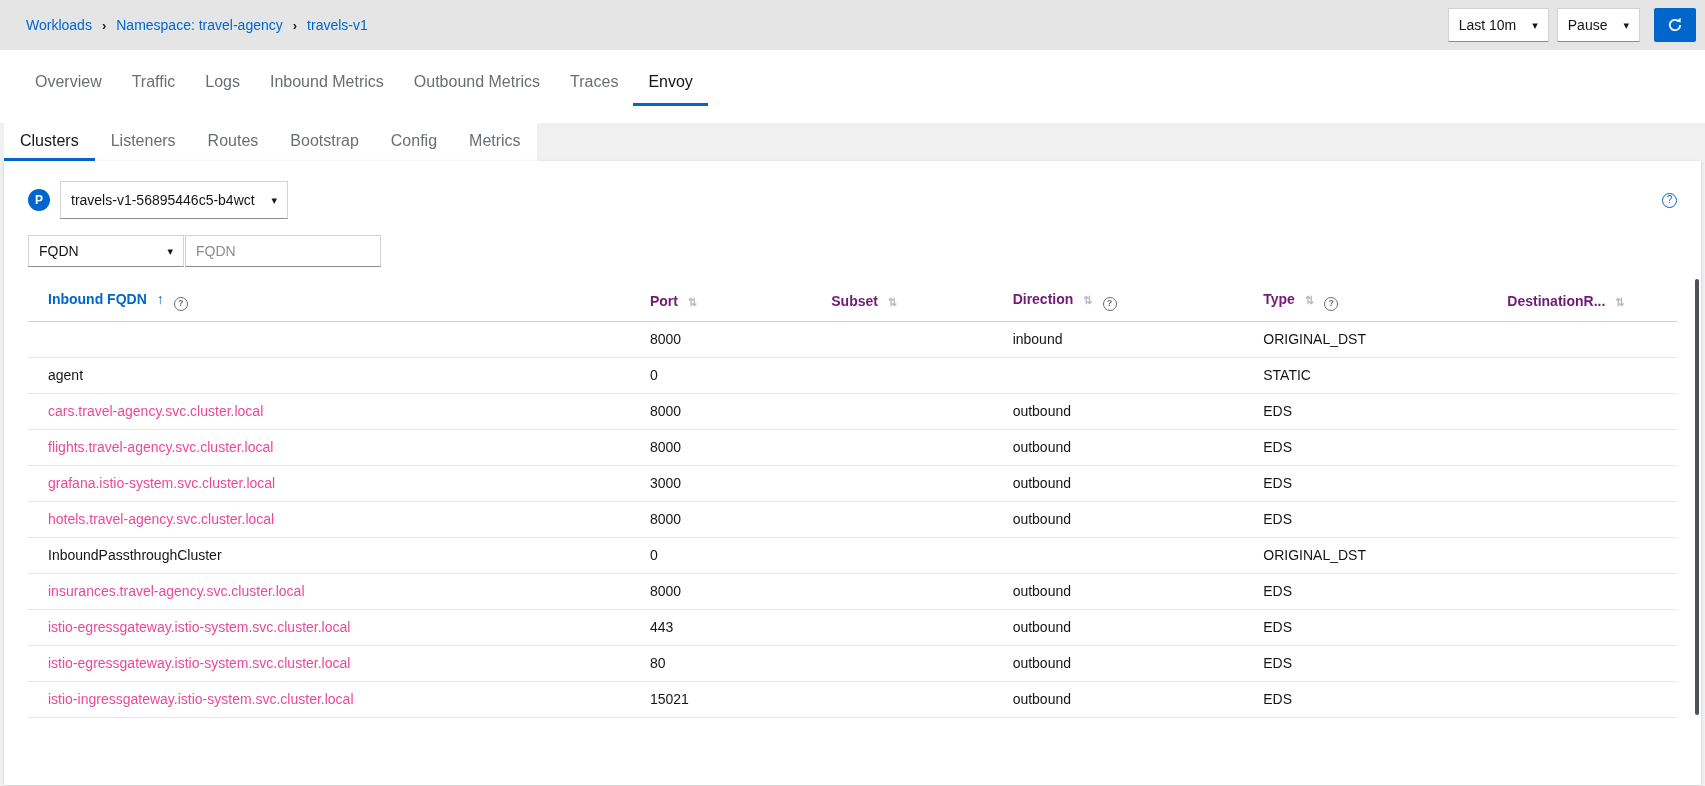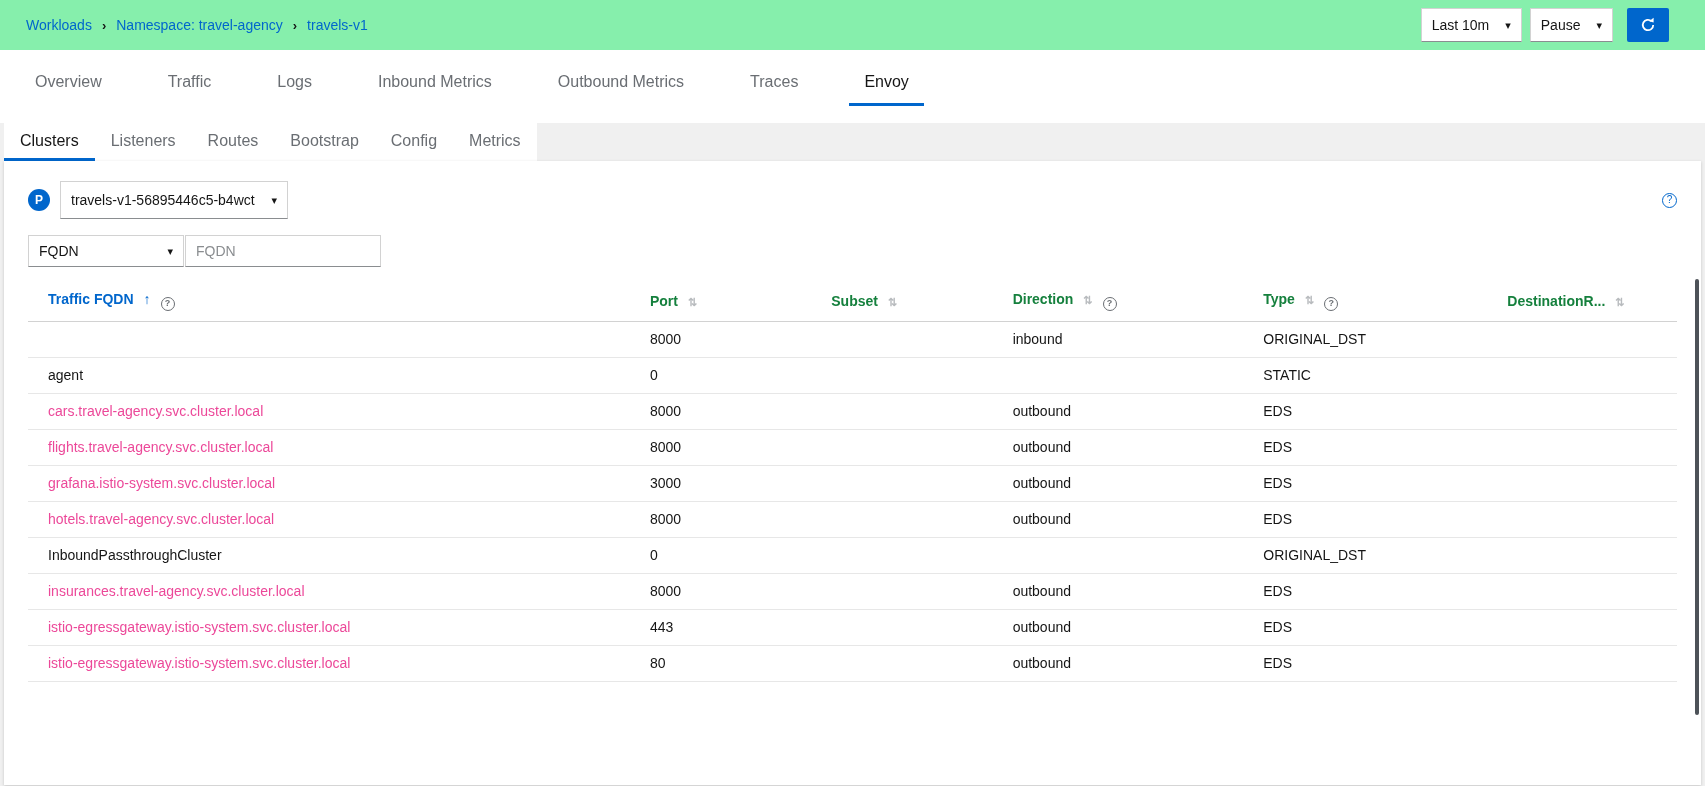--- a/index.html
+++ b/index.html
@@ -12,22 +12,22 @@
     flex-direction: column;
   }
 
   
   .topbar {
     height: 50px;
     flex: 0 0 50px;
     display: flex;
     justify-content: space-between;
     align-items: center;
-    padding: 0 36px 0 26px;
-    background: #86efac;
+    padding: 0 9px 0 26px;
+    background: #e5e5e5;
   }
   .breadcrumb { display: flex; align-items: center; font-size: 14px; }
   .bc-link { color: #0066cc; text-decoration: none; cursor: pointer; }
   .bc-sep { margin: 0 10px; font-size: 13px; font-weight: 700; color: #151515; }
 
   .top-controls { display: flex; align-items: center; gap: 8px; }
   .dropdown {
     display: inline-flex;
     align-items: center;
     justify-content: space-between;
@@ -44,21 +44,21 @@
   .caret { font-size: 11px; color: #151515; line-height: 1; }
   .refresh-btn {
     width: 42px; height: 34px;
     background: #0066cc;
     border: none; border-radius: 2px;
     display: flex; align-items: center; justify-content: center;
     cursor: pointer; margin-left: 6px;
   }
 
   
-  .tabs-row { display: flex; padding-left: 20px; margin-top: 14px; flex: 0 0 auto; gap: 36px; }
+  .tabs-row { display: flex; padding-left: 20px; margin-top: 14px; flex: 0 0 auto; }
   .tab {
     padding: 9px 15px 12px;
     font-size: 16px;
     color: #6a6e73;
     border-bottom: 3px solid transparent;
     cursor: pointer;
     white-space: nowrap;
   }
   .tab.active { color: #151515; border-bottom-color: #0066cc; }
 
@@ -134,21 +134,21 @@
     font-size: 14px;
     vertical-align: middle;
     white-space: nowrap;
     cursor: pointer;
   }
   th:nth-child(1), td:nth-child(1) { width: 36.5%; }
   th:nth-child(2), td:nth-child(2) { width: 11%; }
   th:nth-child(3), td:nth-child(3) { width: 11%; }
   th:nth-child(4), td:nth-child(4) { width: 15.2%; }
   th:nth-child(5), td:nth-child(5) { width: 14.8%; }
-  .th-label { font-weight: 700; color: #15803d; }
+  .th-label { font-weight: 700; color: #701a75; }
   .th-label.sorted { color: #0066cc; }
   .sort-active { color: #0066cc; margin-left: 10px; font-size: 14px; font-weight: 700; }
   .sort-idle { color: #b8bbbe; margin-left: 10px; font-size: 11px; }
   th .help-circle { margin-left: 10px; width: 14px; height: 14px; font-size: 9px; vertical-align: -2px; }
 
   td {
     padding: 8px 8px 8px 20px;
     border-bottom: 1px solid #e7e7e7;
     font-size: 14px;
     color: #151515;
@@ -237,21 +237,21 @@
       <div class="dropdown filter-type">
         <span>FQDN</span>
         <span class="caret">▾</span>
       </div>
       <input class="filter-input" type="text" placeholder="FQDN" style="">
     </div>
 
     <table>
       <thead>
           <tr>
-            <th><span class="th-label sorted">Traffic FQDN</span><span class="sort-active">↑</span><span class="help-circle">?</span></th>
+            <th><span class="th-label sorted">Inbound FQDN</span><span class="sort-active">↑</span><span class="help-circle">?</span></th>
             <th><span class="th-label">Port</span><span class="sort-idle">⇅</span></th>
             <th><span class="th-label">Subset</span><span class="sort-idle">⇅</span></th>
             <th><span class="th-label">Direction</span><span class="sort-idle">⇅</span><span class="help-circle">?</span></th>
             <th><span class="th-label">Type</span><span class="sort-idle">⇅</span><span class="help-circle">?</span></th>
             <th><span class="th-label">DestinationR...</span><span class="sort-idle">⇅</span></th>
           </tr>
         </thead>
       <tbody>
           <tr>
             <td></td>
@@ -326,18 +326,26 @@
             <td></td>
           </tr>
           <tr>
             <td><a class="cell-link" href="#">istio-egressgateway.istio-system.svc.cluster.local</a></td>
             <td>80</td>
             <td></td>
             <td>outbound</td>
             <td>EDS</td>
             <td></td>
           </tr>
+          <tr>
+            <td><a class="cell-link" href="#">istio-ingressgateway.istio-system.svc.cluster.local</a></td>
+            <td>15021</td>
+            <td></td>
+            <td>outbound</td>
+            <td>EDS</td>
+            <td></td>
+          </tr>
         </tbody>
     </table>
 
     <div class="scroll-thumb"></div>
   </div>
 </div>
 
 </body></html>

